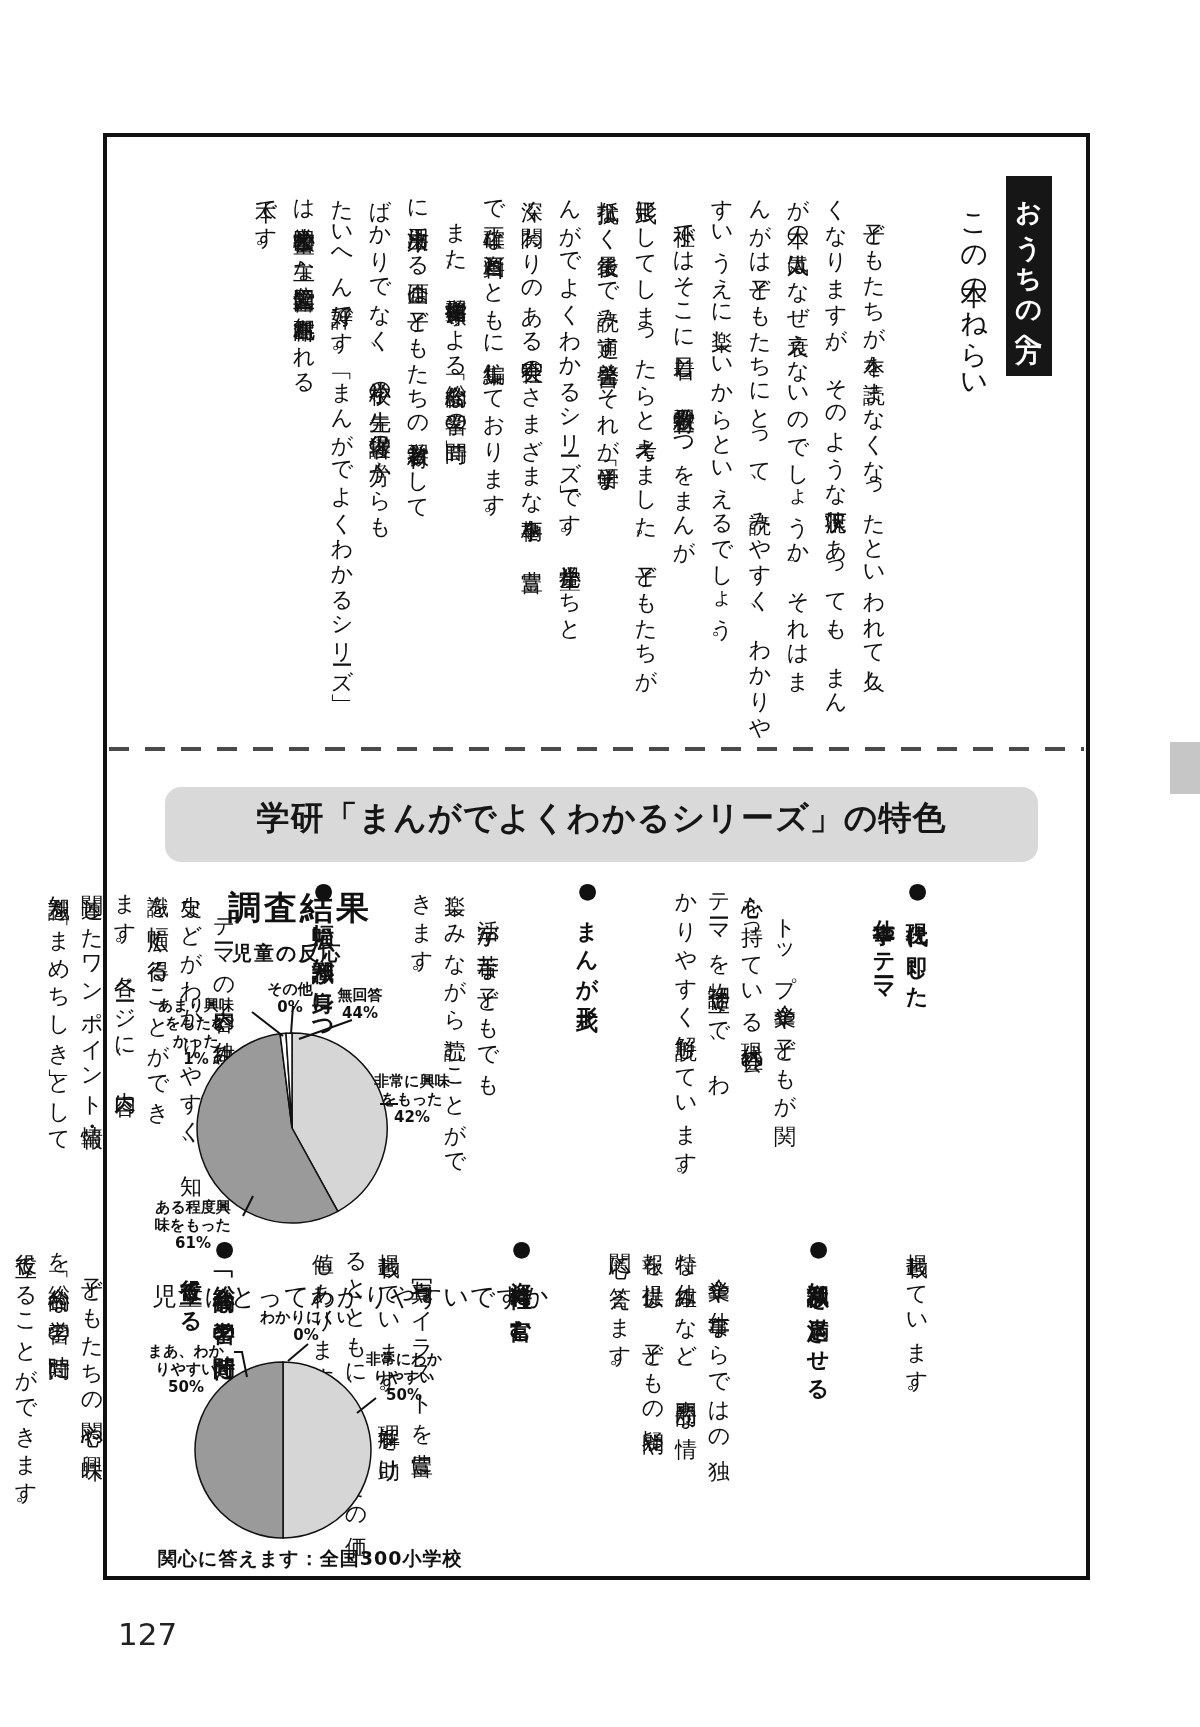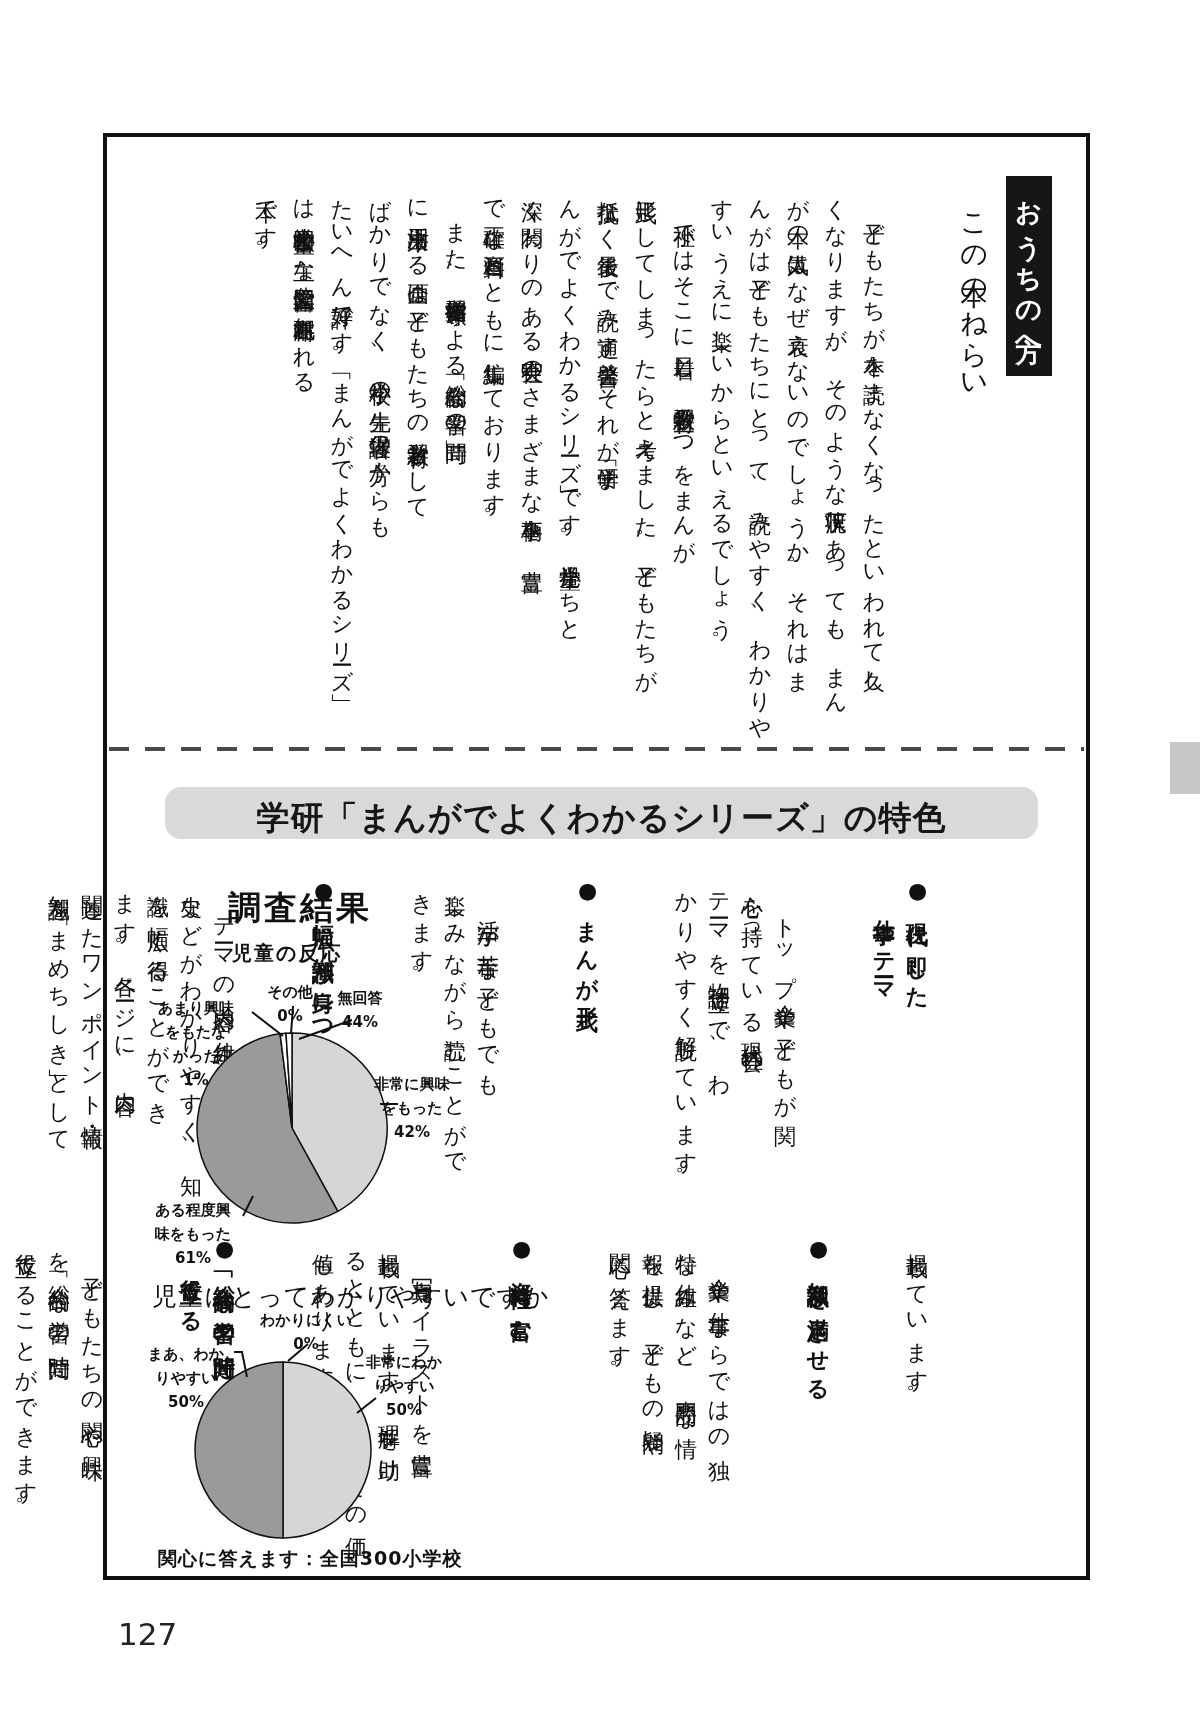--- a/index.html
+++ b/index.html
@@ -13,38 +13,38 @@
   #side-tab{left:1170px;top:742px;width:30px;height:52px;background:#c6c6c6;}
   
   .vtext{writing-mode:vertical-rl;white-space:pre-wrap;overflow:visible;}
   
   #parent-tag{right:148px;top:176px;width:46px;height:200px;background:#161616;color:#fff;
     font-family:"DejaVu Sans",sans-serif;font-weight:bold;font-size:26px;line-height:46px;
     letter-spacing:4px;padding-top:6px;box-sizing:border-box;}
   #intro-title{right:202px;top:196px;height:260px;font-size:27px;line-height:48px;letter-spacing:1px;}
   #intro-body{right:307px;top:184px;height:556px;font-size:22px;line-height:38px;letter-spacing:1px;}
   
-  #section-bar{left:165px;top:787px;width:873px;height:52px;background:#d9d9d9;border-radius:16px;}
+  #section-bar{left:165px;top:787px;width:873px;height:75px;background:#d9d9d9;border-radius:16px;}
   #section-bar-title{width:100%;text-align:center;line-height:62px;margin:0;
     font-family:"DejaVu Sans",sans-serif;font-weight:bold;font-size:33px;letter-spacing:1px;color:#161616;}
   
   .feat-block{font-size:22px;line-height:33px;letter-spacing:3px;}
   #feat-upper{right:200px;top:878px;height:330px;}
   #feat-lower{right:200px;top:1236px;height:330px;}
   .feat-h{display:block;font-family:"DejaVu Sans",sans-serif;font-weight:bold;}
   .feat-b{display:block;}
   
   #survey-title{left:228px;top:886px;font-family:"DejaVu Sans",sans-serif;font-weight:bold;
     font-size:33px;letter-spacing:3px;}
   #chart1-title{left:232px;top:940px;font-family:Liberation Sans, sans-serif;font-weight:bold;
     font-size:20px;letter-spacing:2px;}
   #chart2-title{left:152px;top:1280px;font-family:"DejaVu Sans",sans-serif;font-weight:normal;
     font-size:25px;letter-spacing:1px;}
   .clabel{position:absolute;font-family:"DejaVu Sans",sans-serif;font-weight:bold;font-size:15px;
-    line-height:24px;text-align:center;white-space:pre-line;}
+    line-height:18px;text-align:center;white-space:pre-line;}
   #survey-caption{left:158px;top:1546px;font-family:"DejaVu Sans",sans-serif;font-weight:bold;
     font-size:19px;letter-spacing:1px;}
   #page-number{left:118px;top:1616px;font-family:"DejaVu Sans",sans-serif;font-size:31px;color:#222;}
   
   #chart-svg{position:absolute;left:0;top:0;pointer-events:none;}
   .slice{stroke:#111;stroke-width:1.5;}
   .white-slice{fill:#fff;}
   .leader{stroke:#111;stroke-width:2;fill:none;}
 </style>
 </head>

